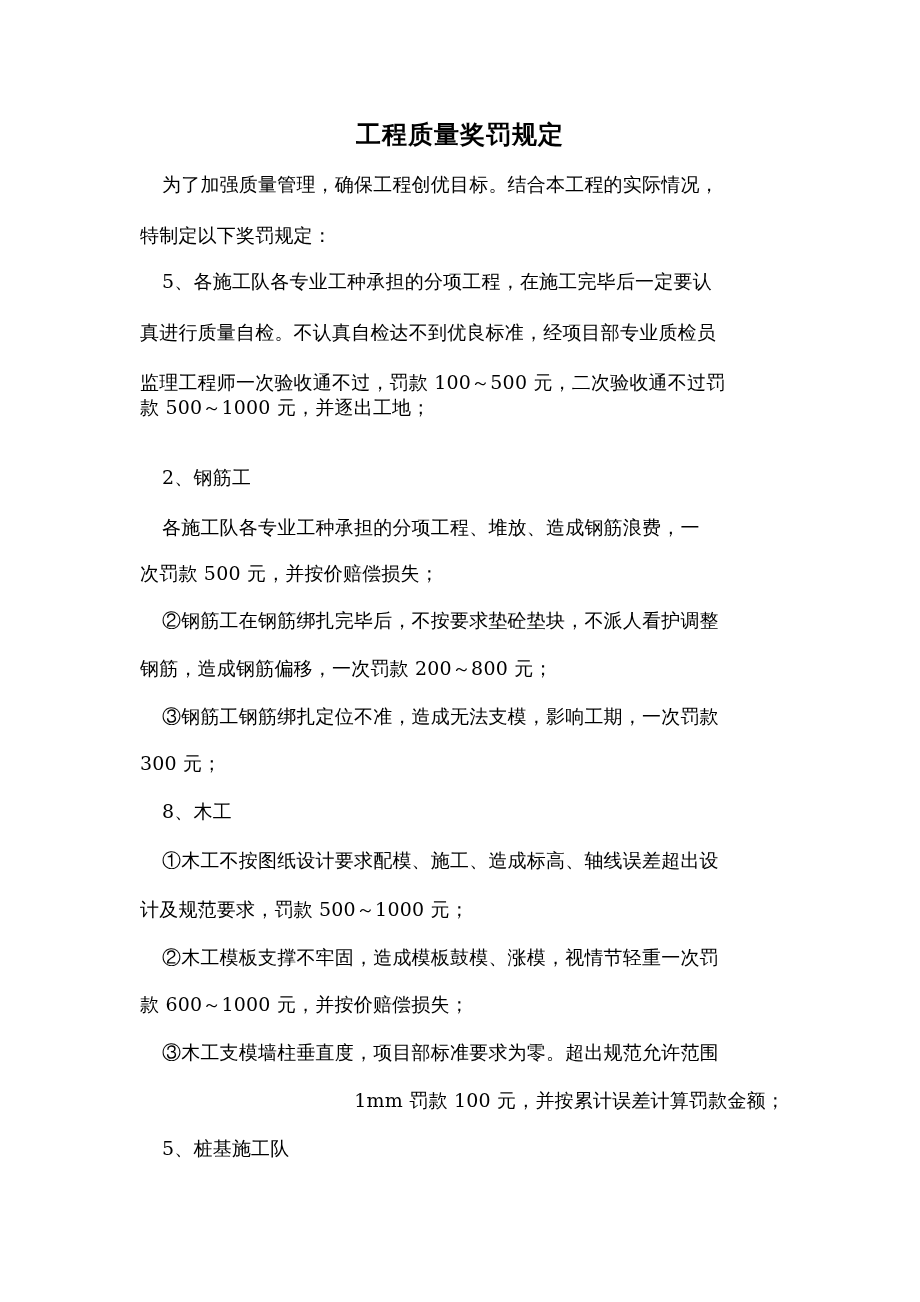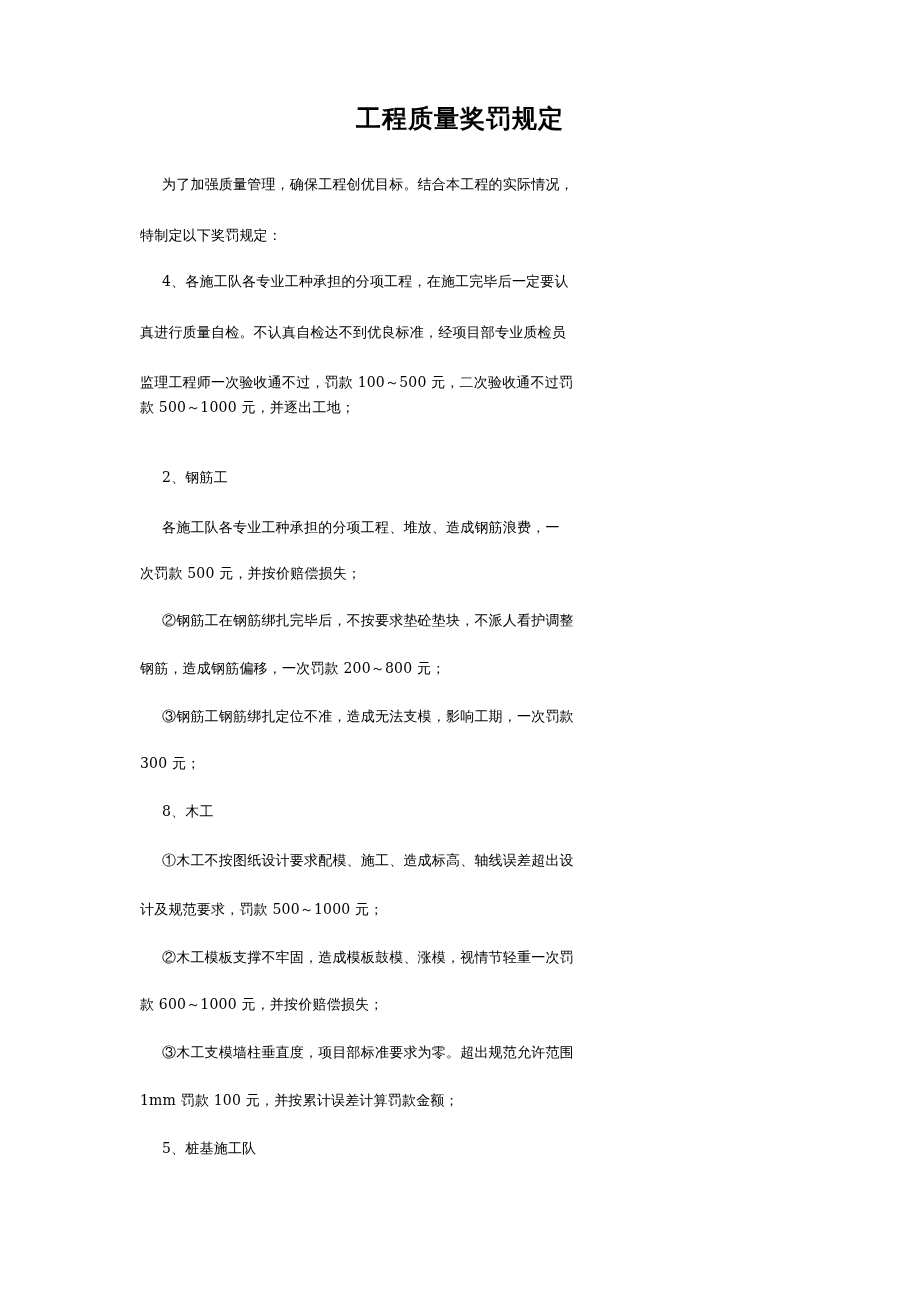--- a/index.html
+++ b/index.html
@@ -1,50 +1,50 @@
 <!DOCTYPE html>
 <html><head>
 <meta charset="utf-8">
 <style>
   html, body { margin: 0; padding: 0; background: #ffffff; }
   body { width: 920px; height: 1302px; position: relative; overflow: hidden;
          font-family: "DejaVu Serif", "Liberation Serif", serif; color: #000; }
   .page { position: absolute; left: 0; top: 0; width: 920px; height: 1302px; }
-  .title { position: absolute; left: 0; width: 920px; top: 101px; text-align: center;
-           font-family: Liberation Mono, monospace;
+  .title { position: absolute; left: 0; width: 920px; top: 114px; text-align: center;
+           font-family: Liberation Sans, sans-serif;
            font-weight: bold; font-size: 25px; line-height: 40px; letter-spacing: 1px; }
-  .line { position: absolute; left: 140px; width: 645px; font-size: 14px; line-height: 34px;
+  .line { position: absolute; left: 140px; width: 645px; font-size: 19px; line-height: 34px;
           white-space: nowrap; letter-spacing: 0.2px; }
   .indent { left: 162px; }
   .watermark { position: absolute; left: 288px; top: 602px; font-family: "Liberation Sans", "DejaVu Sans", sans-serif;
                font-size: 62px; line-height: 62px; color: #e4e4e4; letter-spacing: 2px; z-index: 0;
                pointer-events: none; }
   .line, .title { z-index: 1; }
 </style>
 </head>
 <body>
 
 <div class="page">
   <div class="title">工程质量奖罚规定</div>
   <div id="lines">
       <div class="line indent" style="top: 167px;">为了加强质量管理，确保工程创优目标。结合本工程的实际情况，</div>
       <div class="line" style="top: 218px;">特制定以下奖罚规定：</div>
-      <div class="line indent" style="top: 264px;">4、各施工队各专业工种承担的分项工程，在施工完毕后一定要认</div>
+      <div class="line indent" style="top: 264px;">5、各施工队各专业工种承担的分项工程，在施工完毕后一定要认</div>
       <div class="line" style="top: 315px;">真进行质量自检。不认真自检达不到优良标准，经项目部专业质检员</div>
       <div class="line" style="top: 365px;">监理工程师一次验收通不过，罚款 100～500 元，二次验收通不过罚</div>
       <div class="line" style="top: 390px;">款 500～1000 元，并逐出工地；</div>
       <div class="line indent" style="top: 460px;">2、钢筋工</div>
       <div class="line indent" style="top: 510px;">各施工队各专业工种承担的分项工程、堆放、造成钢筋浪费，一</div>
       <div class="line" style="top: 556px;">次罚款 500 元，并按价赔偿损失；</div>
       <div class="line indent" style="top: 603px;">②钢筋工在钢筋绑扎完毕后，不按要求垫砼垫块，不派人看护调整</div>
       <div class="line" style="top: 651px;">钢筋，造成钢筋偏移，一次罚款 200～800 元；</div>
       <div class="line indent" style="top: 699px;">③钢筋工钢筋绑扎定位不准，造成无法支模，影响工期，一次罚款</div>
       <div class="line" style="top: 746px;">300 元；</div>
       <div class="line indent" style="top: 794px;">8、木工</div>
       <div class="line indent" style="top: 843px;">①木工不按图纸设计要求配模、施工、造成标高、轴线误差超出设</div>
       <div class="line" style="top: 892px;">计及规范要求，罚款 500～1000 元；</div>
       <div class="line indent" style="top: 940px;">②木工模板支撑不牢固，造成模板鼓模、涨模，视情节轻重一次罚</div>
       <div class="line" style="top: 987px;">款 600～1000 元，并按价赔偿损失；</div>
       <div class="line indent" style="top: 1035px;">③木工支模墙柱垂直度，项目部标准要求为零。超出规范允许范围</div>
-      <div class="line" style="top: 1083px;">1mm 罚款 100 元，并按累计误差计算罚款金额；</div>
+      <div class="line" style="top: 1083px; text-align: right;">1mm 罚款 100 元，并按累计误差计算罚款金额；</div>
       <div class="line indent" style="top: 1131px;">5、桩基施工队</div>
     </div>
 </div>
 
 </body></html>

